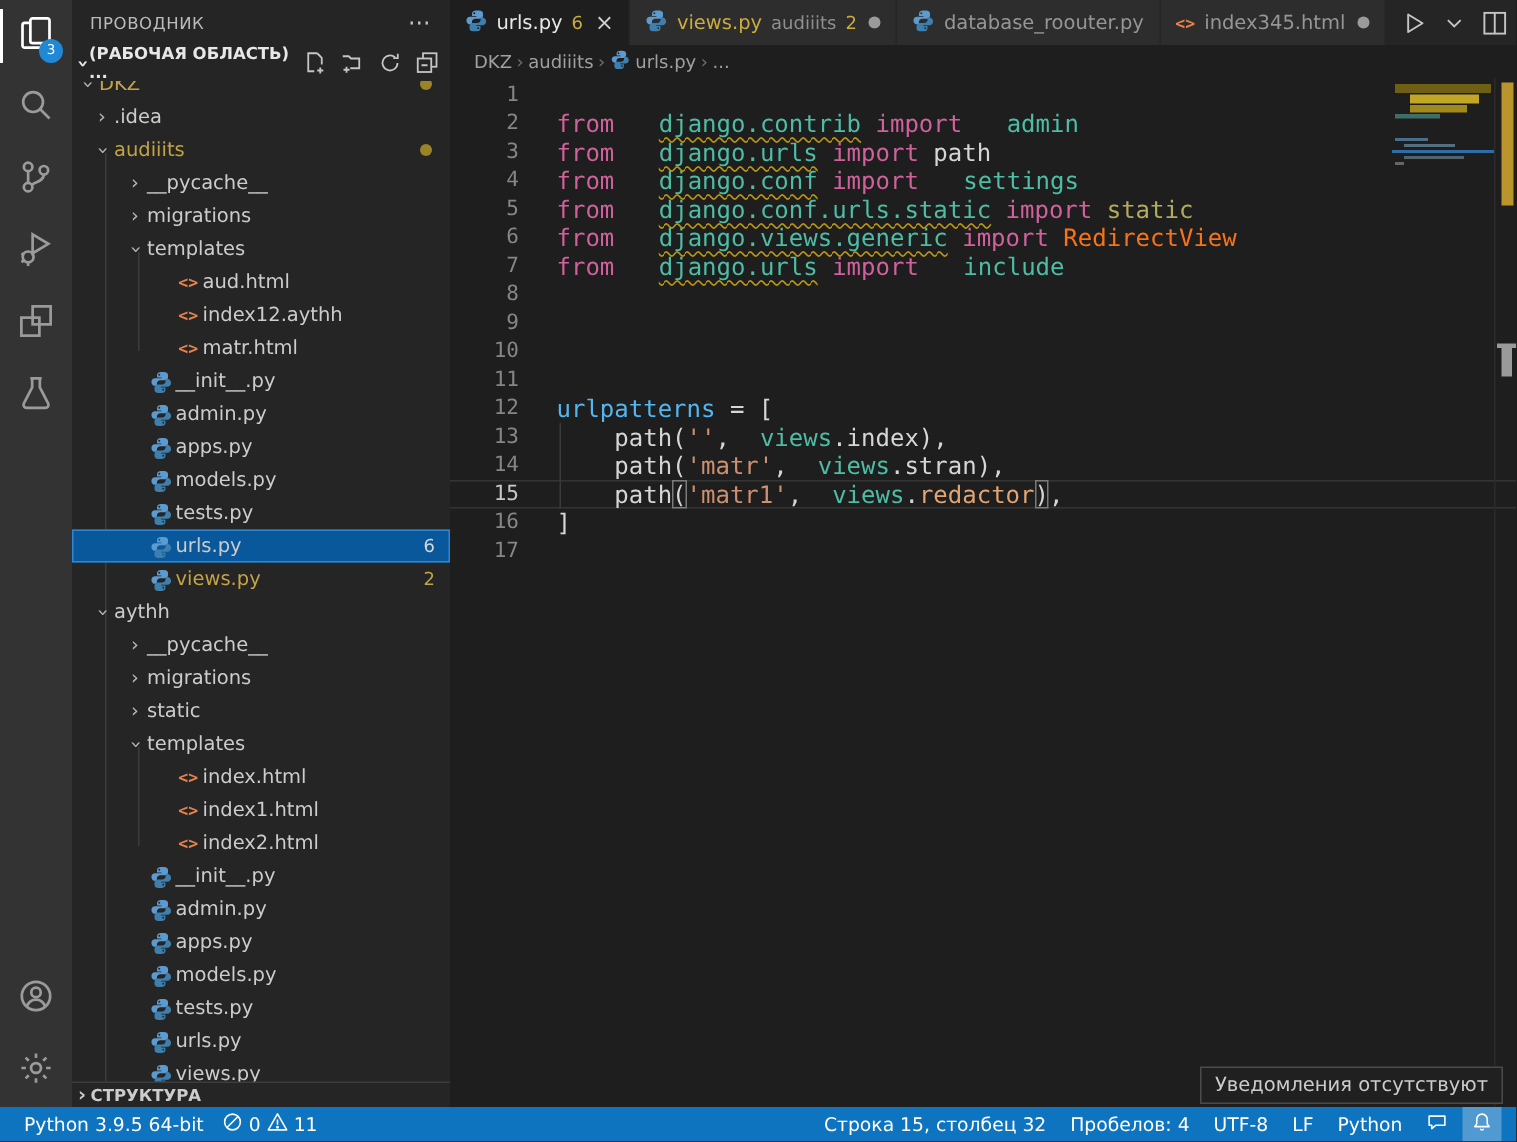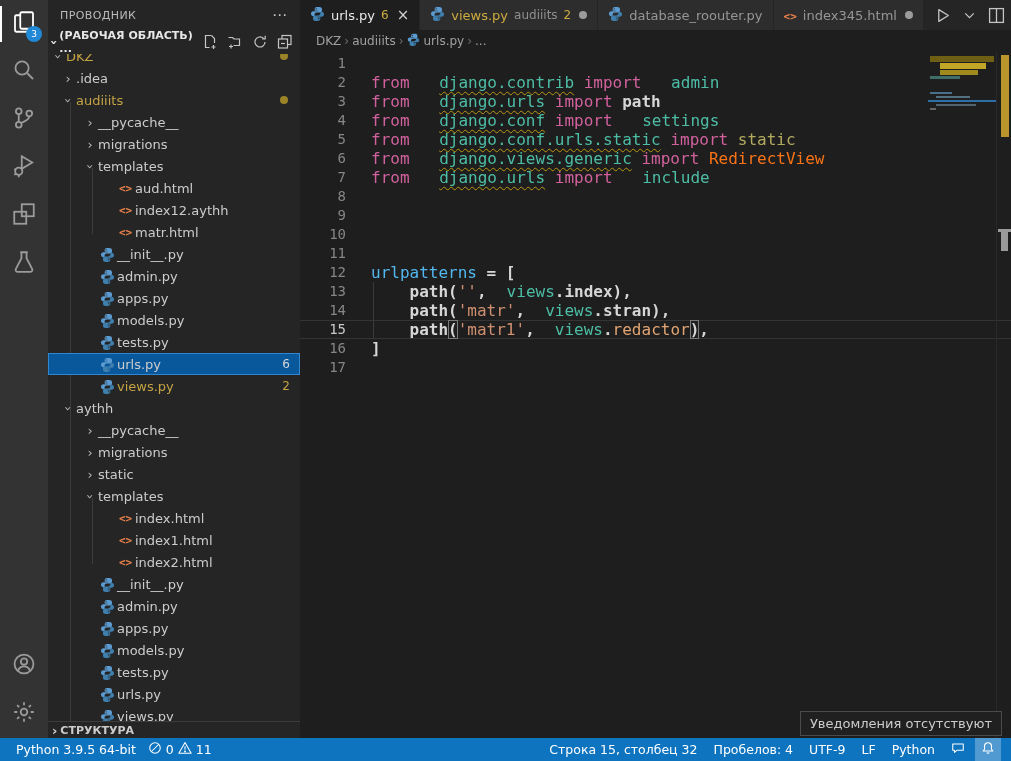--- a/index.html
+++ b/index.html
@@ -70,21 +70,21 @@
   .bc-sep { color:#6f6f6f; }
   #breadcrumb .ficon svg { width:13px; height:13px; }
 
   #editor-body { flex:1; position:relative; min-height:0; overflow:hidden; }
   #code-area { position:absolute; inset:0; padding-top:2px; font-family:"DejaVu Sans Mono","Liberation Mono",monospace; font-size:16px; }
   .cline { height:19px; line-height:19px; display:flex; white-space:pre; }
   .cline .ln { width:46px; flex:none; text-align:right; color:#868686; font-size:14px; }
   .cline .ltext { margin-left:25px; }
   .cline.cur { box-shadow:inset 0 1px 0 #343434, inset 0 -1px 0 #343434; }
   .cline.cur .ln { color:#c8c8c8; }
-  .tok-k { color:#d1619d; } .tok-m { color:#4dbda5;margin-left:20px; } .tok-i { color:#d6d6d6;font-weight:bold; }
+  .tok-k { color:#d1619d; } .tok-m { color:#4dbda5;margin-left:20px; } .tok-i { color:#d6d6d6; }
   .tok-d { color:#f97316; } .tok-o { color:#b3ab5e; } .tok-s { color:#cf9070; }
   .tok-b { color:#52b7ef; } .tok-p { color:#e2a472; }
   .sq { text-decoration:underline; text-decoration-style:wavy; text-decoration-color:#b99712;
         text-decoration-thickness:1px; text-underline-offset:3px; }
   .boxed { outline:1px solid #7a7a7a; outline-offset:-1px; }
   #indent-guide { position:absolute; left:73px; top:230px; height:57px; width:1px; background:#3a3a3a; }
 
   
   #minimap { position:absolute; top:0; right:15px; width:68px; bottom:0; }
   .mm { position:absolute; }
@@ -602,21 +602,21 @@
               <path d="M8 1.8L15 14H1z" stroke-linejoin="round"></path>
               <line x1="8" y1="6" x2="8" y2="10"></line>
               <circle cx="8" cy="12" r=".5" fill="currentColor"></circle>
             </svg></span>
           <span>11</span>
         </div>
     </div>
     <div id="sb-right">
       <div class="sb-item">Строка 15, столбец 32</div>
       <div class="sb-item">Пробелов: 4</div>
-      <div class="sb-item">UTF-9</div>
+      <div class="sb-item">UTF-8</div>
       <div class="sb-item">LF</div>
       <div class="sb-item">Python</div>
       <div class="sb-item" id="sb-feedback">
           <span class="a-icon"><svg viewBox="0 0 16 16" fill="none" stroke="currentColor" stroke-width="1.2">
               <path d="M2 3.5h12v7H7l-3 2.5v-2.5H2z" stroke-linejoin="round"></path>
             </svg></span>
         </div>
       <div class="sb-item" id="bell-box">
           <span class="a-icon"><svg viewBox="0 0 16 16" fill="none" stroke="currentColor" stroke-width="1.2">
               <path d="M8 2a4 4 0 00-4 4v3.4L2.5 11.5h11L12 9.4V6a4 4 0 00-4-4z" stroke-linejoin="round"></path>

